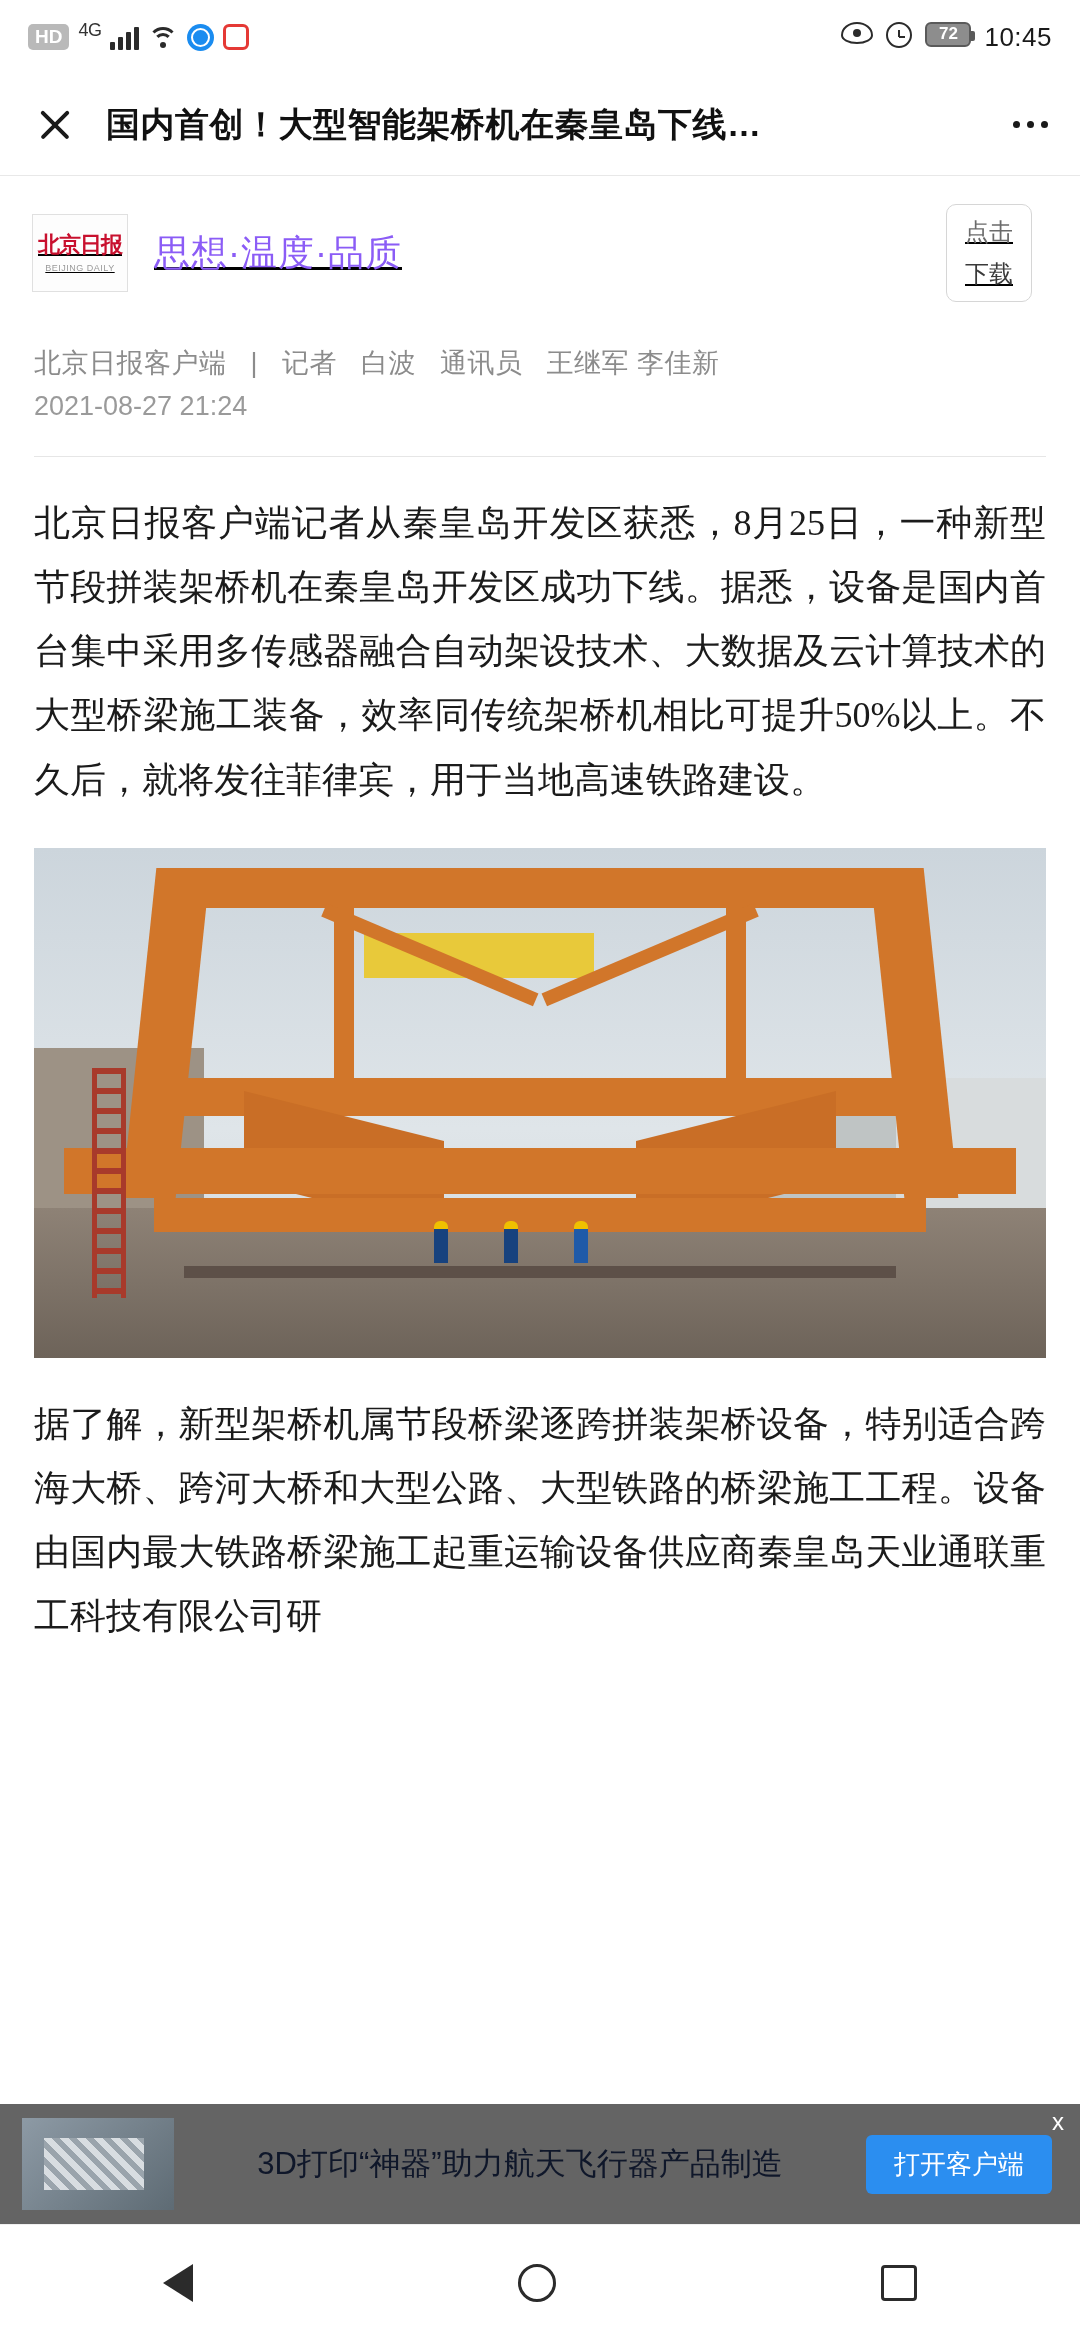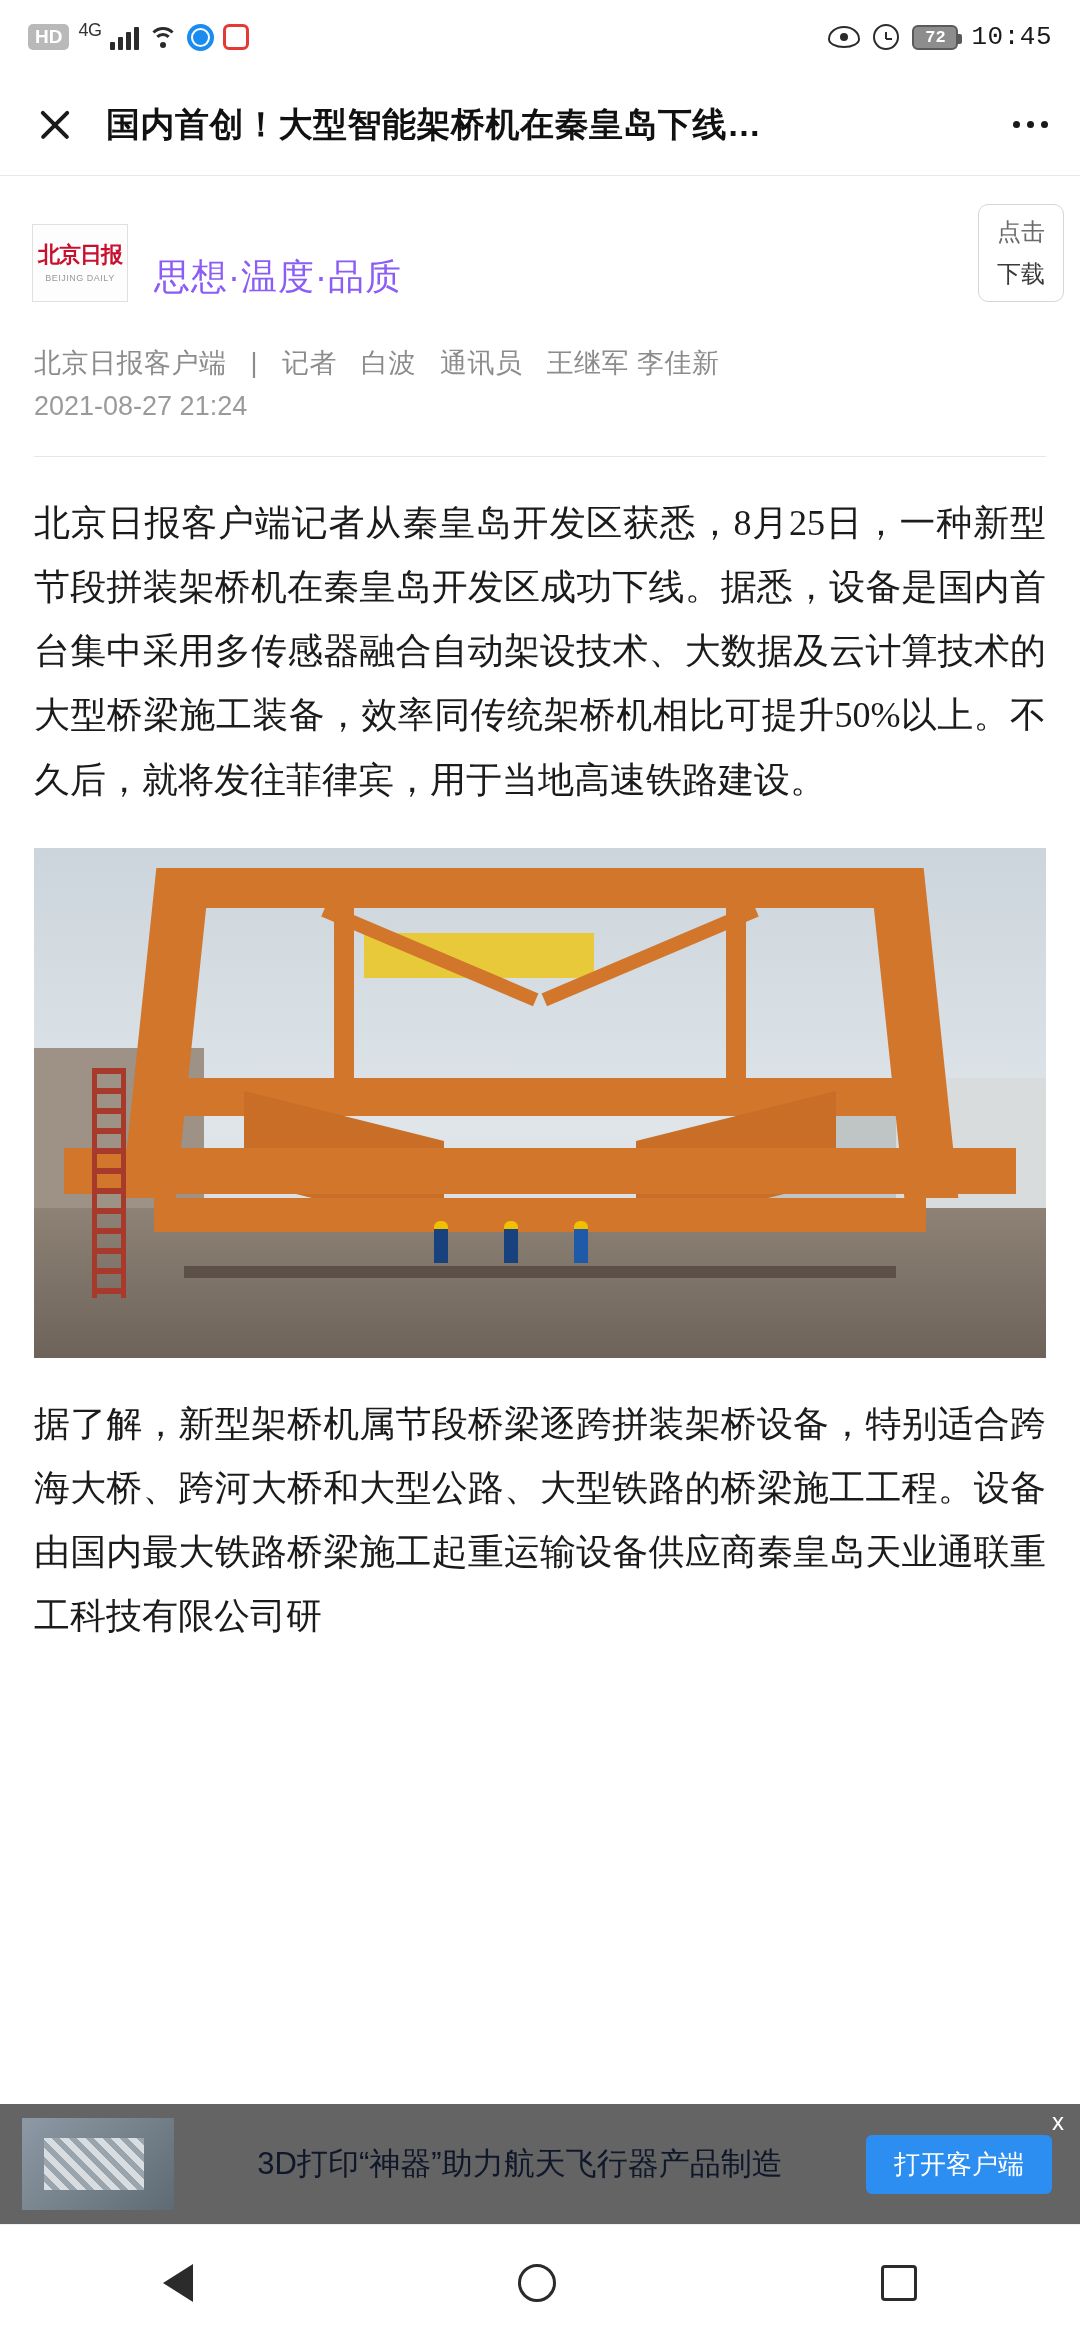--- a/index.html
+++ b/index.html
@@ -23,21 +23,21 @@
   .statusbar {
     height: 74px;
     flex: 0 0 74px;
     display: flex;
     align-items: center;
     padding: 0 28px;
     background: #ffffff;
     color: #1a1a1a;
   }
   .sb-left { display: flex; align-items: center; gap: 9px; }
-  .sb-right { margin-left: auto; display: flex; align-items: center; gap: 13px; font-family: Liberation Mono, monospace; }
+  .sb-right { margin-left: auto; display: flex; align-items: flex-start; gap: 13px; }
   .hd-badge {
     background: #b9b9b9;
     color: #ffffff;
     font-size: 19px;
     font-weight: bold;
     border-radius: 5px;
     padding: 2px 7px;
     line-height: 1.15;
   }
   .sb-4g { font-size: 18px; color: #333; position: relative; top: -7px; letter-spacing: -0.5px;}
@@ -121,22 +121,23 @@
   .content {
     flex: 1 1 auto;
     overflow: hidden;
     position: relative;
     background: #ffffff;
   }
 
   
   .pub-bar {
     display: flex;
-    align-items: flex-end;
-    padding: 28px 16px 10px 32px;
+    align-items: center;
+    padding: 28px 48px 10px 32px;
+    text-decoration: underline;
   }
   .pub-logo {
     width: 96px; height: 78px;
     border: 1px solid #e0e0e0;
     background: #fdfdfd;
     display: flex; flex-direction: column;
     align-items: center; justify-content: center;
     flex: 0 0 96px;
   }
   .pub-logo .cn {

